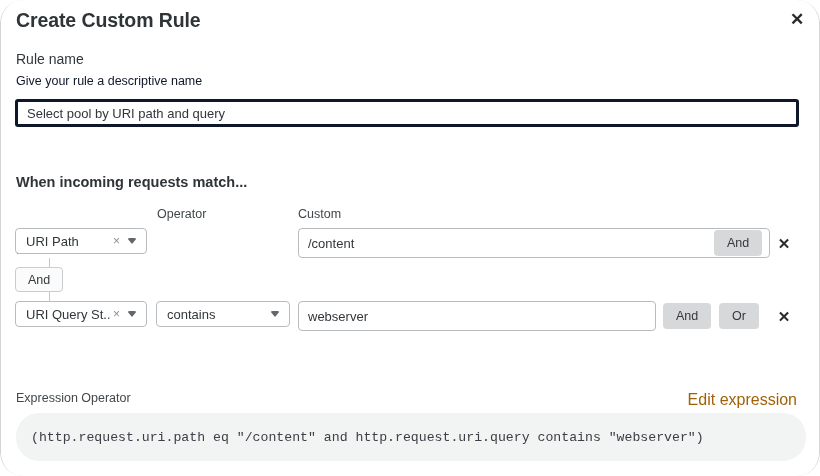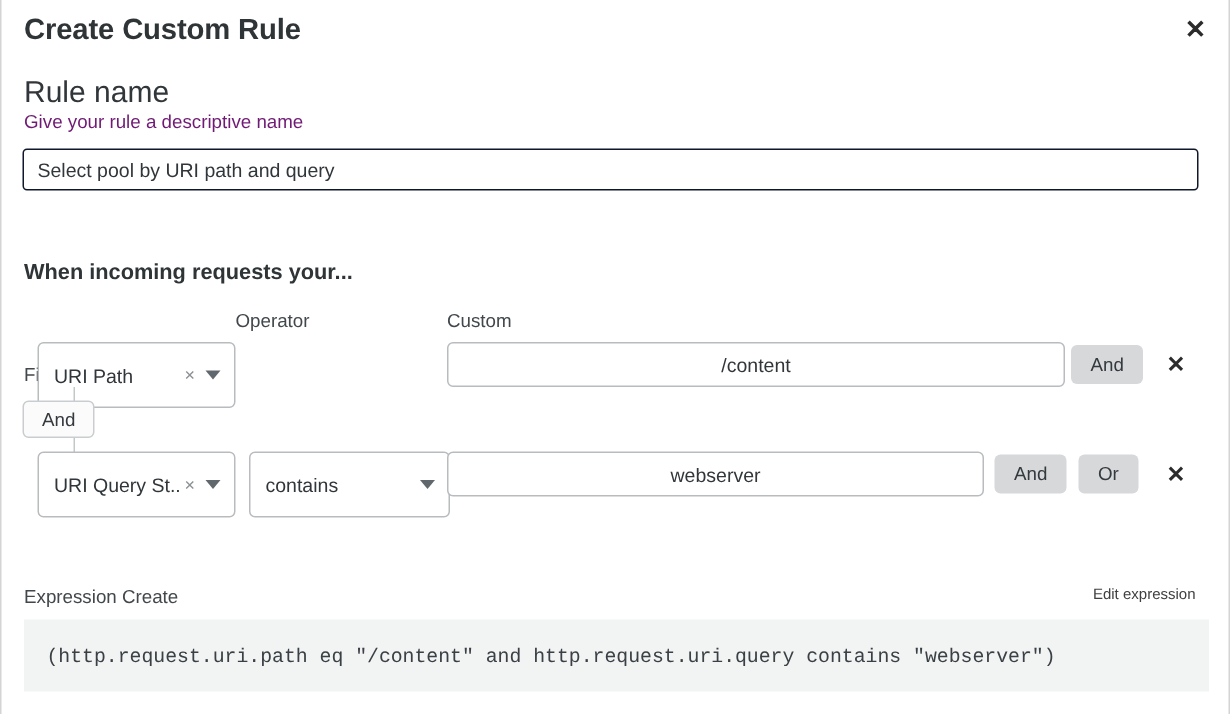--- a/index.html
+++ b/index.html
@@ -1,15 +1,15 @@
 <!DOCTYPE html>
 <html><head>
 <meta charset="utf-8">
 <style>
-  * { box-sizing: border-box; margin: 0; padding: 0; }
+  * { box-sizing: border-box; margin: 0; padding: 0; border-radius: 23px; }
   html, body {
     width: 820px; height: 476px;
     font-family: "Liberation Sans", sans-serif;
     background: #ffffff;
     overflow: hidden;
   }
   .dialog {
     position: relative;
     width: 820px; height: 476px;
     background: #fff;
@@ -27,30 +27,30 @@
     position: absolute; right: 10px; top: 7px;
     width: 24px; height: 24px;
     display: flex; align-items: center; justify-content: center;
     cursor: pointer; background: none; border: none;
     color: #2b2b2b; font-size: 17px; font-weight: bold;
     line-height: 1;
   }
   
   .rule-label {
     position: absolute; left: 15px; top: 51px;
-    font-size: 20px; color: #31363a;
+    font-size: 14px; color: #31363a;
   }
   .rule-help {
     position: absolute; left: 15px; top: 74px;
-    font-size: 12.5px; color: #701a75;
+    font-size: 12.5px; color: #0f172a;
   }
   .rule-input {
     position: absolute; left: 14px; top: 99px;
     width: 784px; height: 28px;
-    border: 1px solid #0f172a; border-radius: 3px;
+    border: 3px solid #0f172a; border-radius: 3px;
     font-family: "Liberation Sans", sans-serif;
     font-size: 13px; color: #31363a;
     padding: 0 9px; background: #fff; outline: none;
   }
   
   .section-heading {
     position: absolute; left: 15px; top: 174px;
     font-size: 14.5px; font-weight: bold; color: #2f3437;
   }
   
@@ -60,24 +60,24 @@
   }
   .col-field    { left: 15px; margin-top: 36px; }
   .col-operator { left: 156px; text-align: right; }
   .col-value    { left: 297px; }
   
   .row { position: absolute; left: 0; width: 820px; height: 30px; }
   .row-1 { top: 228px; }
   .row-2 { top: 301px; }
 
   .select-box {
-    position: absolute; height: 44px;
+    position: absolute; height: 26px;
     border: 1px solid #b8bcbf; border-radius: 4px;
     background: #fff; display: flex; align-items: center;
-    cursor: pointer; padding: 0 6px 0 10px; margin-left: 10px;
+    cursor: pointer; padding: 0 6px 0 10px;
   }
   .select-field    { left: 14px; width: 132px; }
   .select-operator { left: 155px; width: 134px; }
 
   .select-text {
     font-size: 13px; color: #31363a;
     flex: 1; white-space: nowrap; overflow: hidden;
   }
   .clear-x {
     font-size: 12px; color: #8a9094; padding: 0 7px 0 2px;
@@ -90,22 +90,22 @@
     border-top: 6px solid #60686d;
     margin-right: 3px;
   }
   .val-input {
     position: absolute; left: 297px; height: 30px;
     border: 1px solid #b8bcbf; border-radius: 4px;
     font-family: "Liberation Sans", sans-serif;
     font-size: 13px; color: #31363a;
     padding: 0 9px; background: #fff; outline: none;
   }
-  .val-1 { width: 412px; text-align: center; }
-  .val-2 { width: 358px; text-align: center; }
+  .val-1 { width: 472px; }
+  .val-2 { width: 358px; }
 
   .logic-btn {
     position: absolute; height: 26px; top: 2px;
     background: #d6d8da; border: none; border-radius: 4px;
     font-family: "Liberation Sans", sans-serif;
     font-size: 12.5px; color: #34393d;
     cursor: pointer; padding: 0 13px;
   }
   .r1-and { left: 713px; }
   .r2-and { left: 662px; }
@@ -132,21 +132,21 @@
     display: flex; align-items: center;
     font-size: 12.5px; color: #34393d; cursor: pointer;
   }
   
   .expr-label {
     position: absolute; left: 15px; top: 391px;
     font-size: 12.5px; color: #41474b;
   }
   .edit-expr {
     position: absolute; right: 22px; top: 391px;
-    font-size: 10px; color: #404040;
+    font-size: 16px; color: #a16207;
     text-decoration: none; cursor: pointer;
   }
   .expr-box {
     position: absolute; left: 15px; top: 413px;
     width: 790px; height: 48px;
     background: #f2f3f3;
     display: flex; align-items: center;
     padding-left: 15px;
   }
   .expr-code {
@@ -159,21 +159,21 @@
 
 <div class="dialog">
 
   <div class="title">Create Custom Rule</div>
   <button class="close-btn">✕</button>
 
   <div class="rule-label">Rule name</div>
   <div class="rule-help">Give your rule a descriptive name</div>
   <input class="rule-input" type="text" value="Select pool by URI path and query" style="">
 
-  <div class="section-heading">When incoming requests your...</div>
+  <div class="section-heading">When incoming requests match...</div>
 
   <div class="col-label col-field">Field</div>
   <div class="col-label col-operator">Operator</div>
   <div class="col-label col-value">Custom</div>
 
   <div class="row row-1">
     <div class="select-box select-field">
       <span class="select-text">URI Path</span>
       <span class="clear-x">×</span>
       <span class="chev"></span>
@@ -195,19 +195,19 @@
     <div class="select-box select-operator">
       <span class="select-text">contains</span>
       <span class="chev"></span>
     </div>
     <input class="val-input val-2" type="text" value="webserver" style="">
     <button class="logic-btn r2-and">And</button>
     <button class="logic-btn r2-or">Or</button>
     <button class="row-del r2-del">✕</button>
   </div>
 
-  <div class="expr-label">Expression Create</div>
+  <div class="expr-label">Expression Operator</div>
   <a class="edit-expr">Edit expression</a>
   <div class="expr-box">
     <span class="expr-code">(http.request.uri.path eq "/content" and http.request.uri.query contains "webserver")</span>
   </div>
 
 </div>
 
 </body></html>

